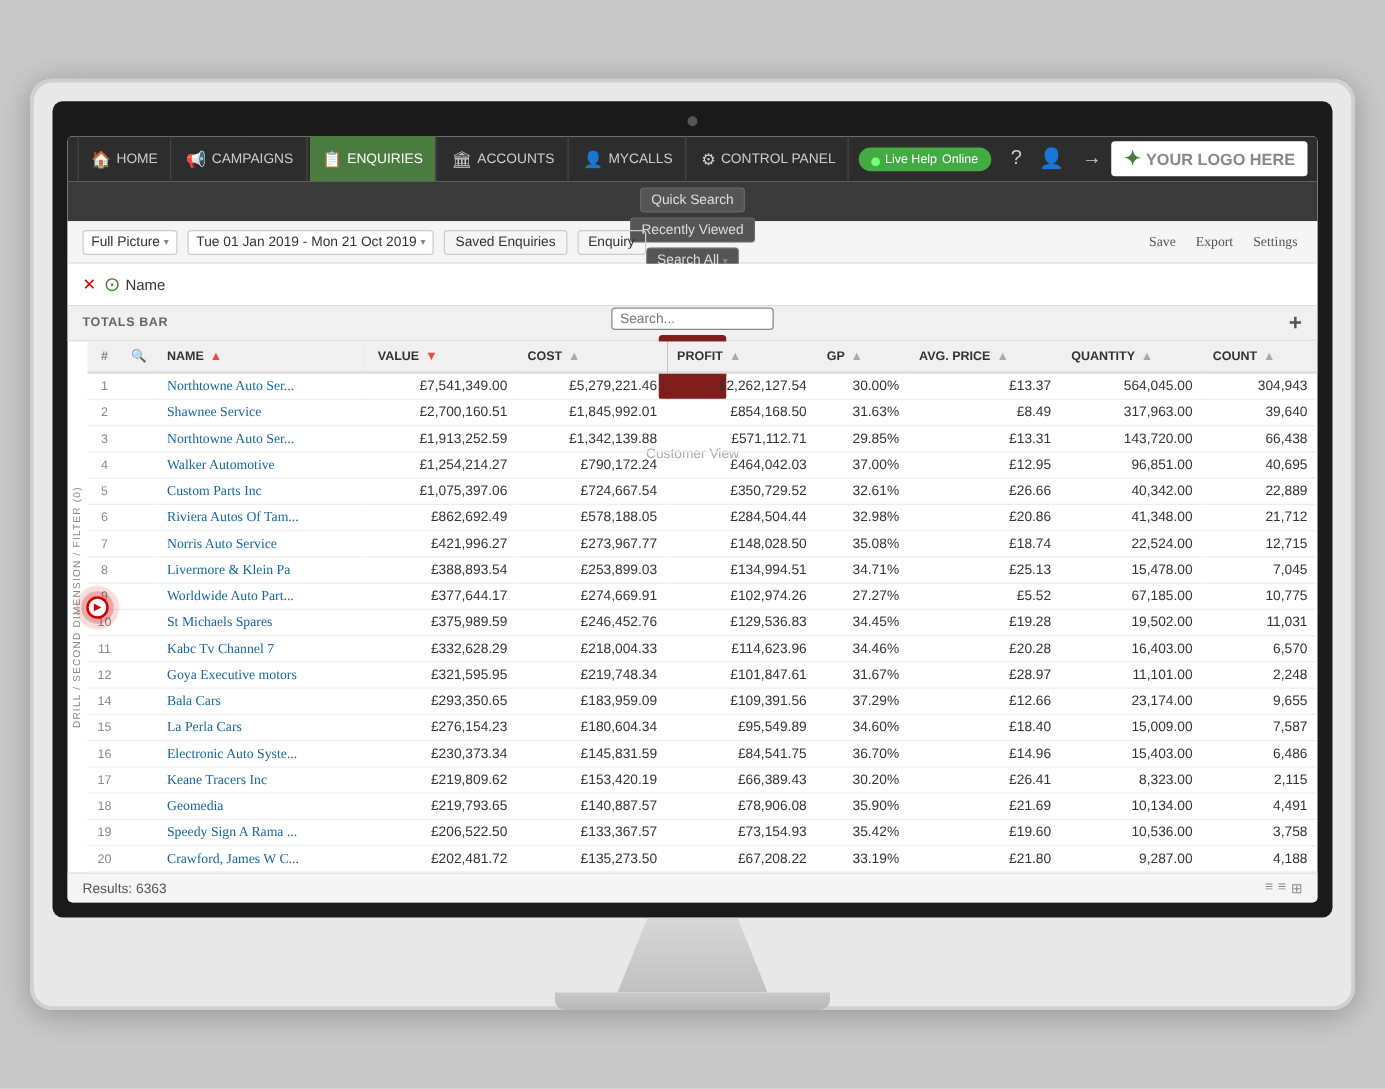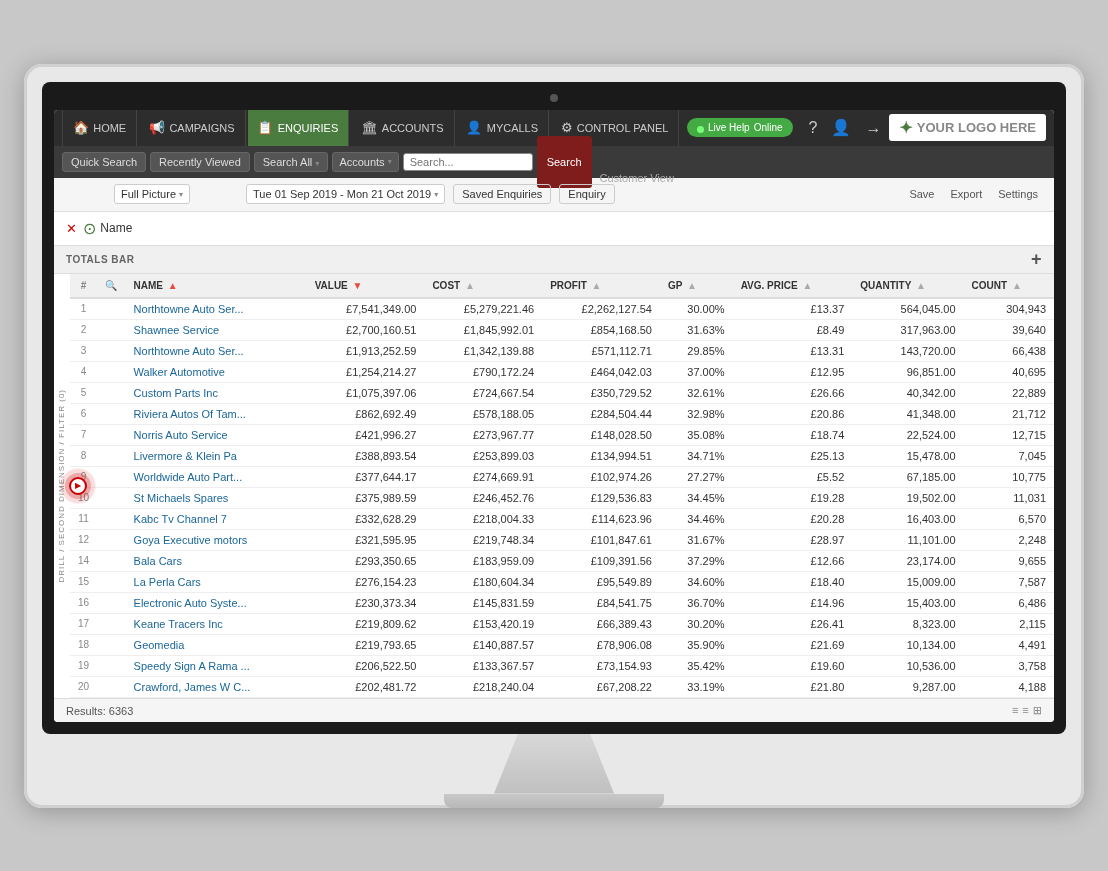--- a/index.html
+++ b/index.html
@@ -127,20 +127,21 @@
     }
 
     
     .search-bar {
       background: #3a3a3a;
       display: flex;
       align-items: center;
       padding: 5px 8px;
       gap: 4px;
       height: 32px;
+      flex-direction: column;
     }
 
     .search-bar-btn {
       background: #555;
       color: #ddd;
       border: 1px solid #666;
       border-radius: 3px;
       padding: 3px 8px;
       font-size: 11px;
       cursor: pointer;
@@ -220,32 +221,32 @@
       background: #fff;
       border: 1px solid #ccc;
       border-radius: 3px;
       padding: 3px 6px;
       font-size: 11px;
       cursor: pointer;
       display: flex;
       align-items: center;
       gap: 3px;
       color: #333;
-      margin-left: 48px;
     }
 
     .toolbar-spacer { flex: 1; }
 
     .toolbar-right-btn {
       background: none;
       border: none;
       color: #555;
       font-size: 11px;
       cursor: pointer;
       padding: 0 4px;
+      font-family: Liberation Serif, serif;
     }
 
     
     .filter-row {
       background: #fff;
       border-bottom: 1px solid #ddd;
       display: flex;
       align-items: center;
       padding: 5px 12px;
       height: 34px;
@@ -370,32 +371,33 @@
 
     tbody td:first-child {
       color: #888;
       text-align: center;
       font-size: 10px;
     }
 
     tbody td.name-cell {
       color: #1a6699;
       font-weight: 500;
+      font-family: Liberation Serif, serif;
     }
 
     tbody td.num-cell {
       text-align: right;
     }
 
     
     .results-row {
       background: #f5f5f5;
       padding: 5px 12px;
       display: flex;
-      align-items: flex-end;
+      align-items: center;
       font-size: 11px;
       color: #555;
       border-top: 1px solid #ddd;
     }
 
     .results-icons {
       margin-left: auto;
       display: flex;
       gap: 4px;
       color: #888;
@@ -484,21 +486,21 @@
         <button class="search-btn">Search</button>
         <span class="customer-view-btn">Customer View</span>
       </div>
 
       <div class="toolbar">
         <button class="toolbar-dropdown">
           <span>Full Picture</span>
           <span class="dd-arrow">▾</span>
         </button>
         <button class="toolbar-dropdown">
-          <span>Tue 01 Sep 2019 - Mon 21 Oct 2019</span>
+          <span>Tue 01 Jan 2019 - Mon 21 Oct 2019</span>
           <span class="dd-arrow">▾</span>
         </button>
         <button class="toolbar-btn">Saved Enquiries</button>
         <button class="toolbar-btn">Enquiry</button>
         <div class="toolbar-spacer"></div>
         <button class="toolbar-right-btn">Save</button>
         <button class="toolbar-right-btn">Export</button>
         <button class="toolbar-right-btn">Settings</button>
       </div>
 
@@ -756,21 +758,21 @@
       <td class="num-cell">35.42%</td>
       <td class="num-cell">£19.60</td>
       <td class="num-cell">10,536.00</td>
       <td class="num-cell">3,758</td>
     </tr>
                 <tr>
       <td>20</td>
       <td></td>
       <td class="name-cell">Crawford, James W C...</td>
       <td class="num-cell">£202,481.72</td>
-      <td class="num-cell">£218,240.04</td>
+      <td class="num-cell">£135,273.50</td>
       <td class="num-cell">£67,208.22</td>
       <td class="num-cell">33.19%</td>
       <td class="num-cell">£21.80</td>
       <td class="num-cell">9,287.00</td>
       <td class="num-cell">4,188</td>
     </tr>
               </tbody>
           </table>
         </div>
       </div>

